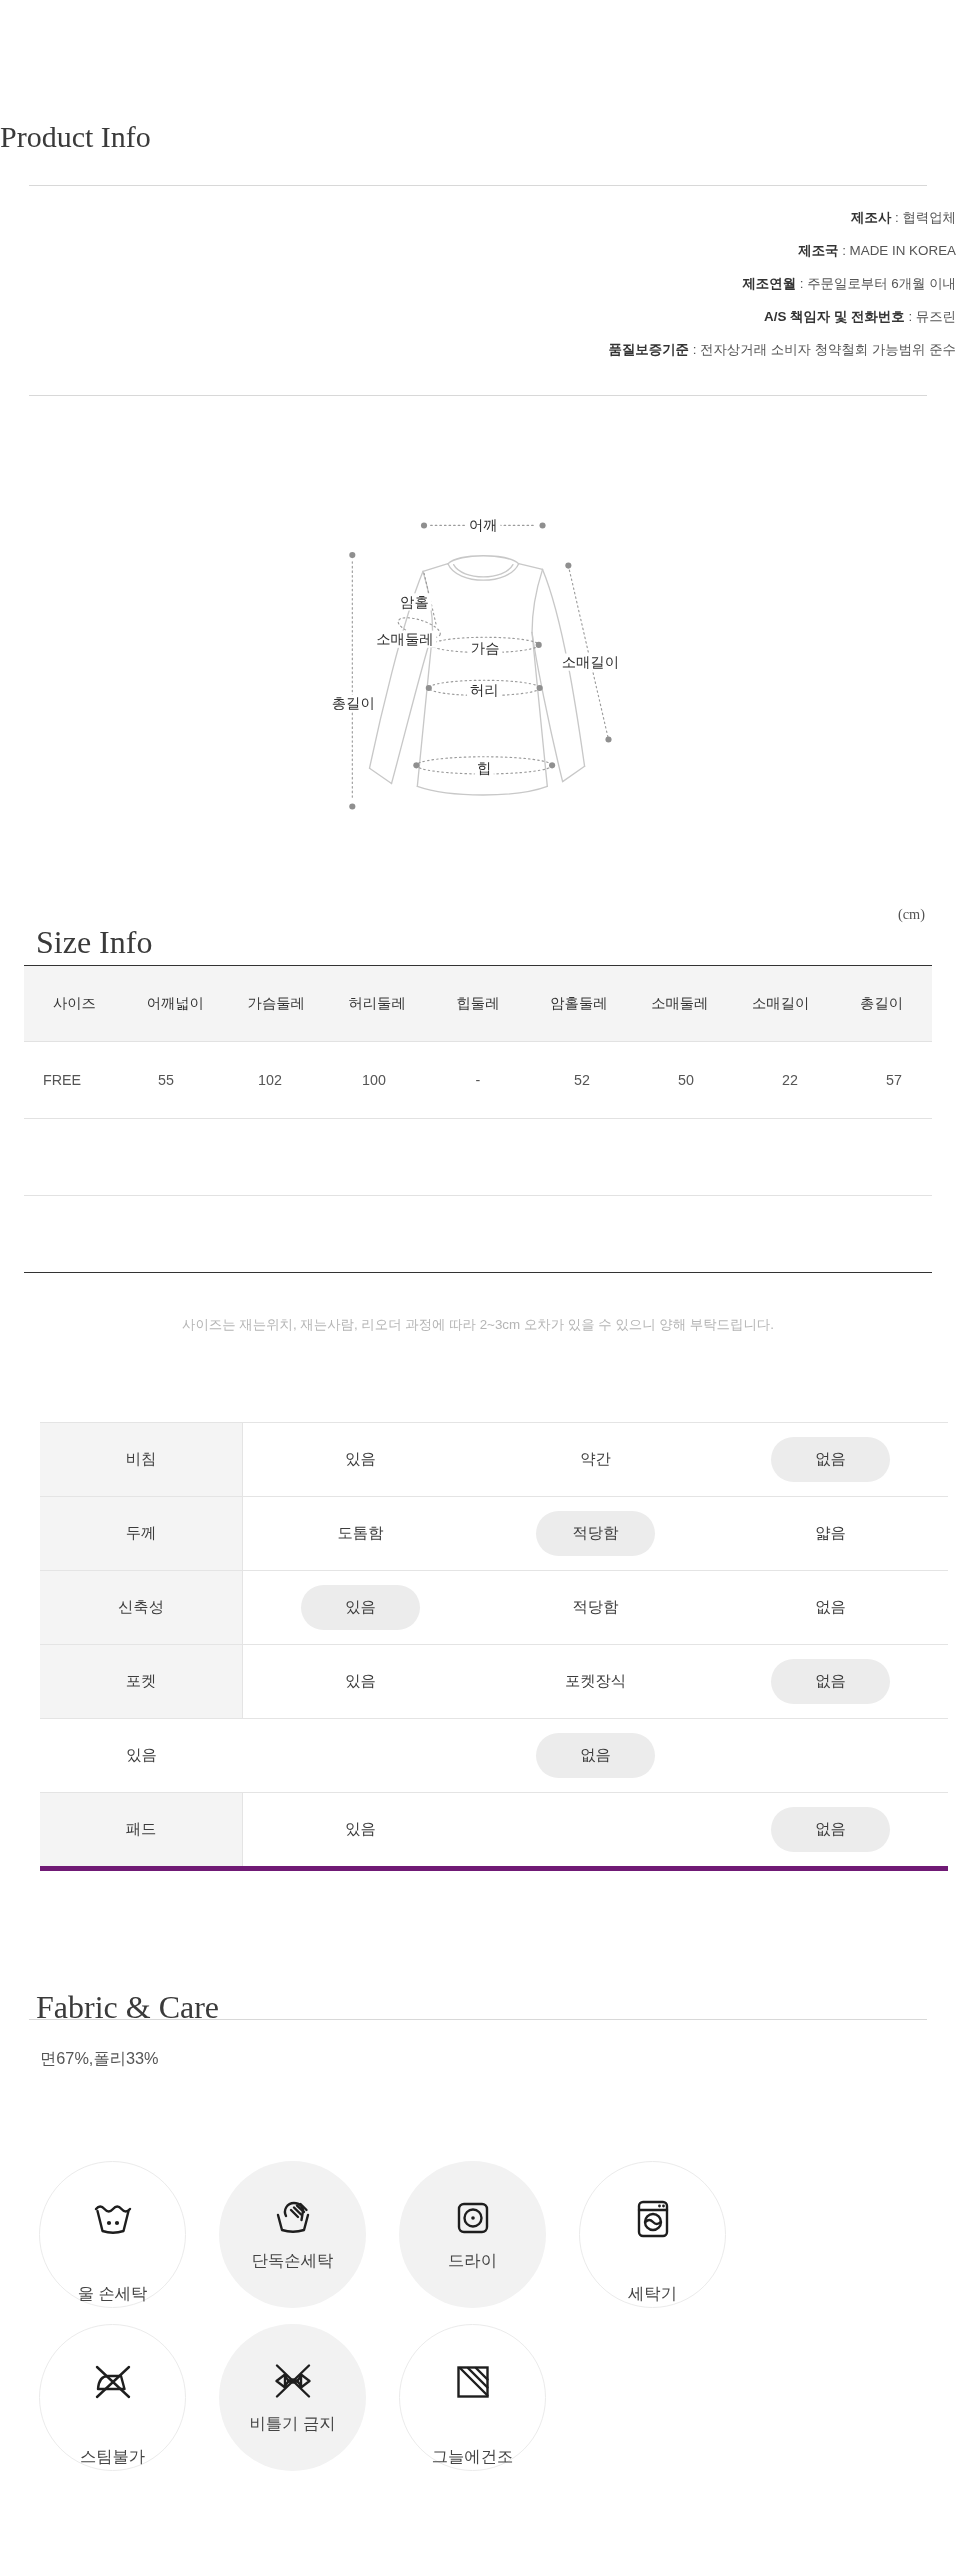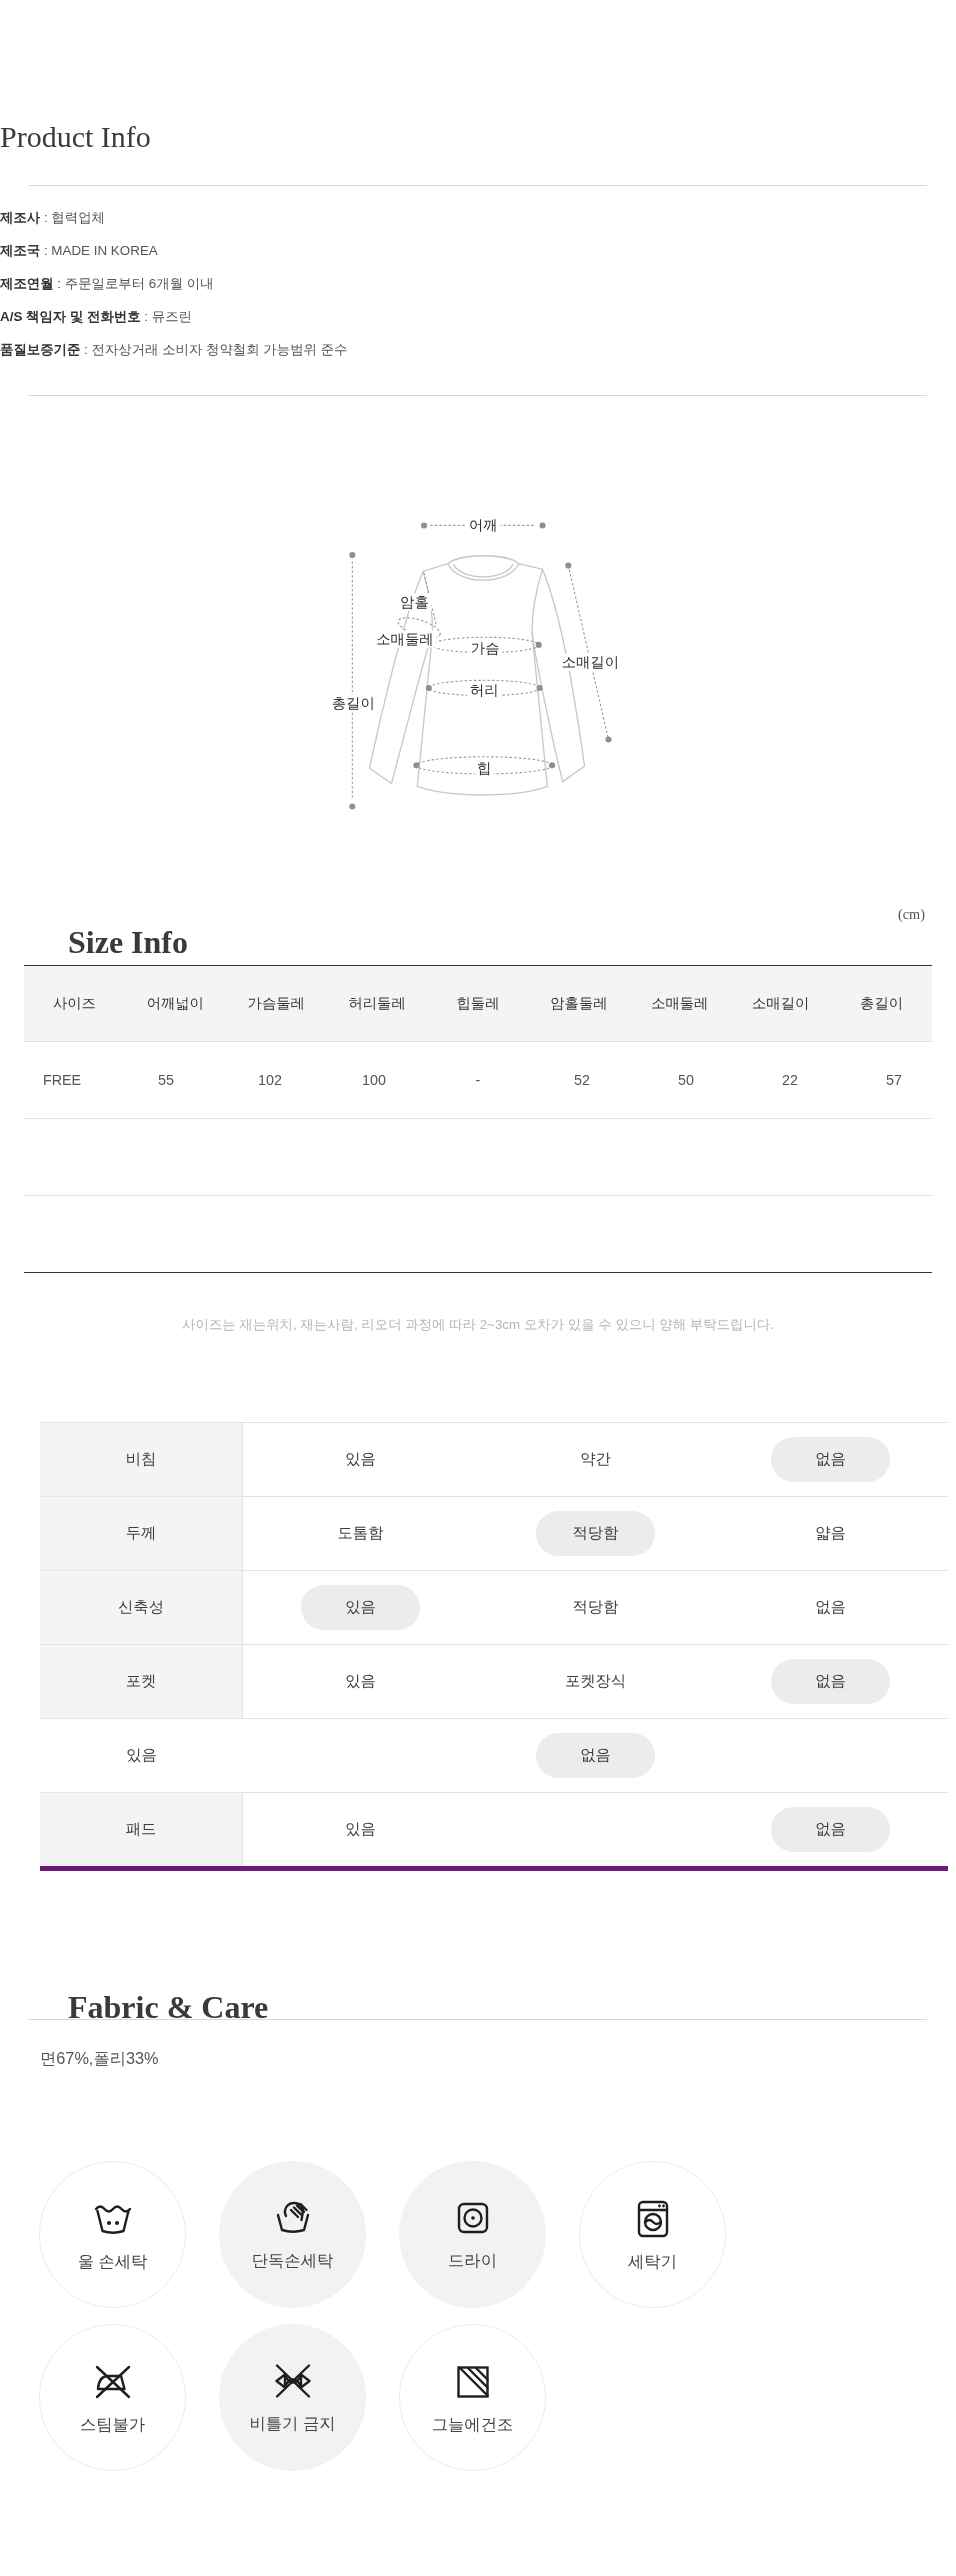--- a/index.html
+++ b/index.html
@@ -2,44 +2,44 @@
 <html><head>
 <meta charset="utf-8">
 <style>
   html,body{margin:0;padding:0;background:#fff;}
   .page{position:relative;width:956px;height:2576px;background:#fff;overflow:hidden;
         font-family:"Liberation Sans","DejaVu Sans",sans-serif;color:#333;}
   .abs{position:absolute;}
   .serif{font-family:"Liberation Serif","DejaVu Serif",serif;color:#3a3a3a;}
   .page-title{top:96px;left:0;width:100%;text-align:left;font-size:30px;line-height:42px;font-weight:400;}
   .divider{left:29px;right:29px;height:0;border-top:1px solid #d8d8d8;}
-  .info-list{top:201px;left:0;width:100%;text-align:left;font-size:13.4px;color:#555;}
+  .info-list{top:201px;left:0;width:100%;text-align:right;font-size:13.4px;color:#555;}
   .info-list .row{height:33px;line-height:33px;}
   .info-list b{color:#333;font-weight:700;}
   
   .diagram{top:507px;left:316px;}
   
-  .sec-title{font-size:32px;line-height:40px;font-weight:700;margin-left:32px;}
+  .sec-title{font-size:32px;line-height:40px;font-weight:400;}
   .size-unit{top:906px;right:31px;font-size:14.3px;color:#555;}
   .size-table{left:24px;top:965px;width:908px;border-top:1.9px solid #333;border-bottom:1.9px solid #333;}
   .size-row{display:grid;grid-template-columns:repeat(9,1fr);align-items:center;text-align:center;}
   .size-row.head{height:75px;background:#f4f4f4;color:#333;font-size:14.3px;}
   .size-row.data{height:76px;border-top:1px solid #e2e2e2;color:#555;font-size:14.3px;gap:28px;}
   .size-row.empty{height:76px;border-top:1px solid #e2e2e2;}
   .note{top:1316px;left:0;width:100%;text-align:center;font-size:13.4px;color:#b5b5b5;}
   
   .attr-table{left:40px;top:1422px;width:908px;font-size:15.3px;color:#3c3c3c;border-bottom:5px solid #701a75;}
   .attr-row{display:grid;grid-template-columns:203px 1fr 1fr 1fr;height:73px;align-items:center;text-align:center;border-top:1px solid #e4e4e4;}
   .attr-label{background:#f4f4f4;height:100%;display:flex;align-items:center;justify-content:center;border-right:1px solid #e4e4e4;}
   .pill{display:inline-block;background:#ececec;border-radius:23px;width:119px;padding:12.4px 0;}
   
   .fabric-comp{top:2048px;left:40px;font-size:16.3px;color:#555;}
   .care{width:147px;height:147px;border-radius:50%;box-sizing:border-box;
         display:flex;flex-direction:column;align-items:center;padding-top:32.5px;}
-  .care.white{border:1px solid #ebebeb;background:#fff;}
+  .care.white{border:1px solid #ebebeb;background:#fff;gap:32px;}
   .care.gray{background:#f2f2f2;}
   .care .glyph{width:48px;height:48px;}
   .care .lbl{margin-top:8.6px;font-size:16.3px;color:#444;white-space:nowrap;}
   svg text{font-family:"Liberation Sans","DejaVu Sans",sans-serif;}
 </style>
 </head>
 <body>
 
 <div class="page">
 

